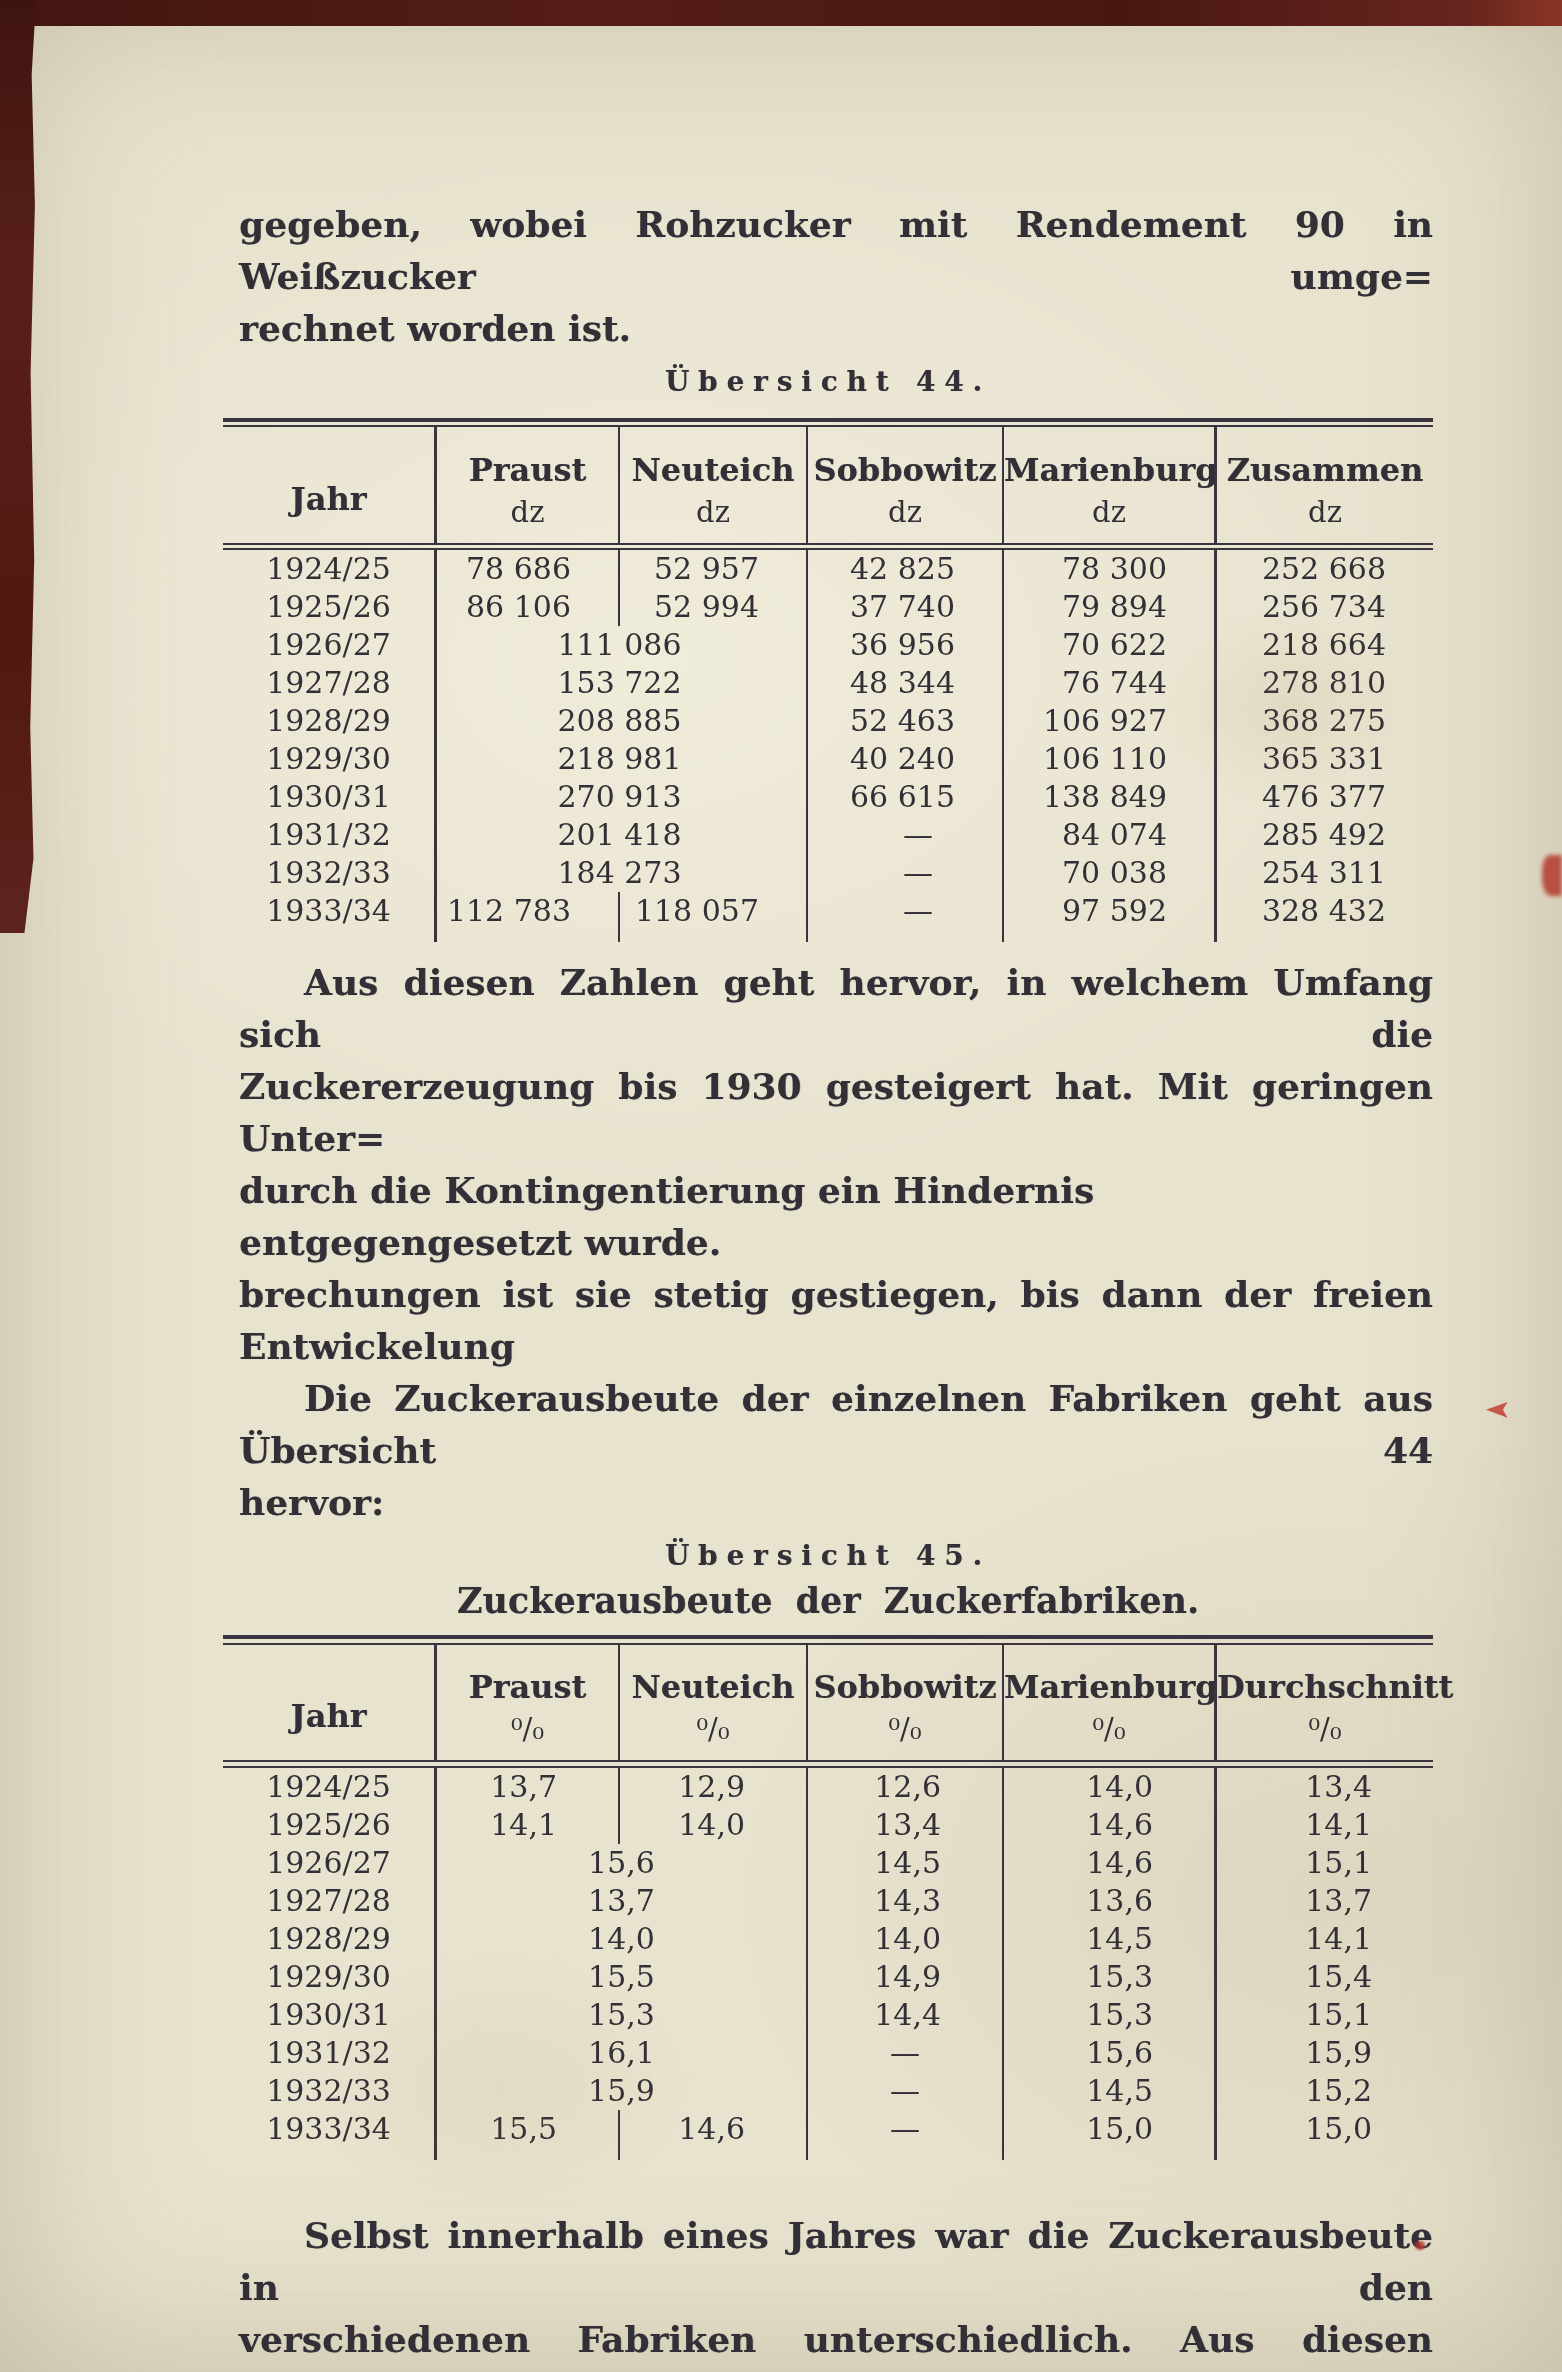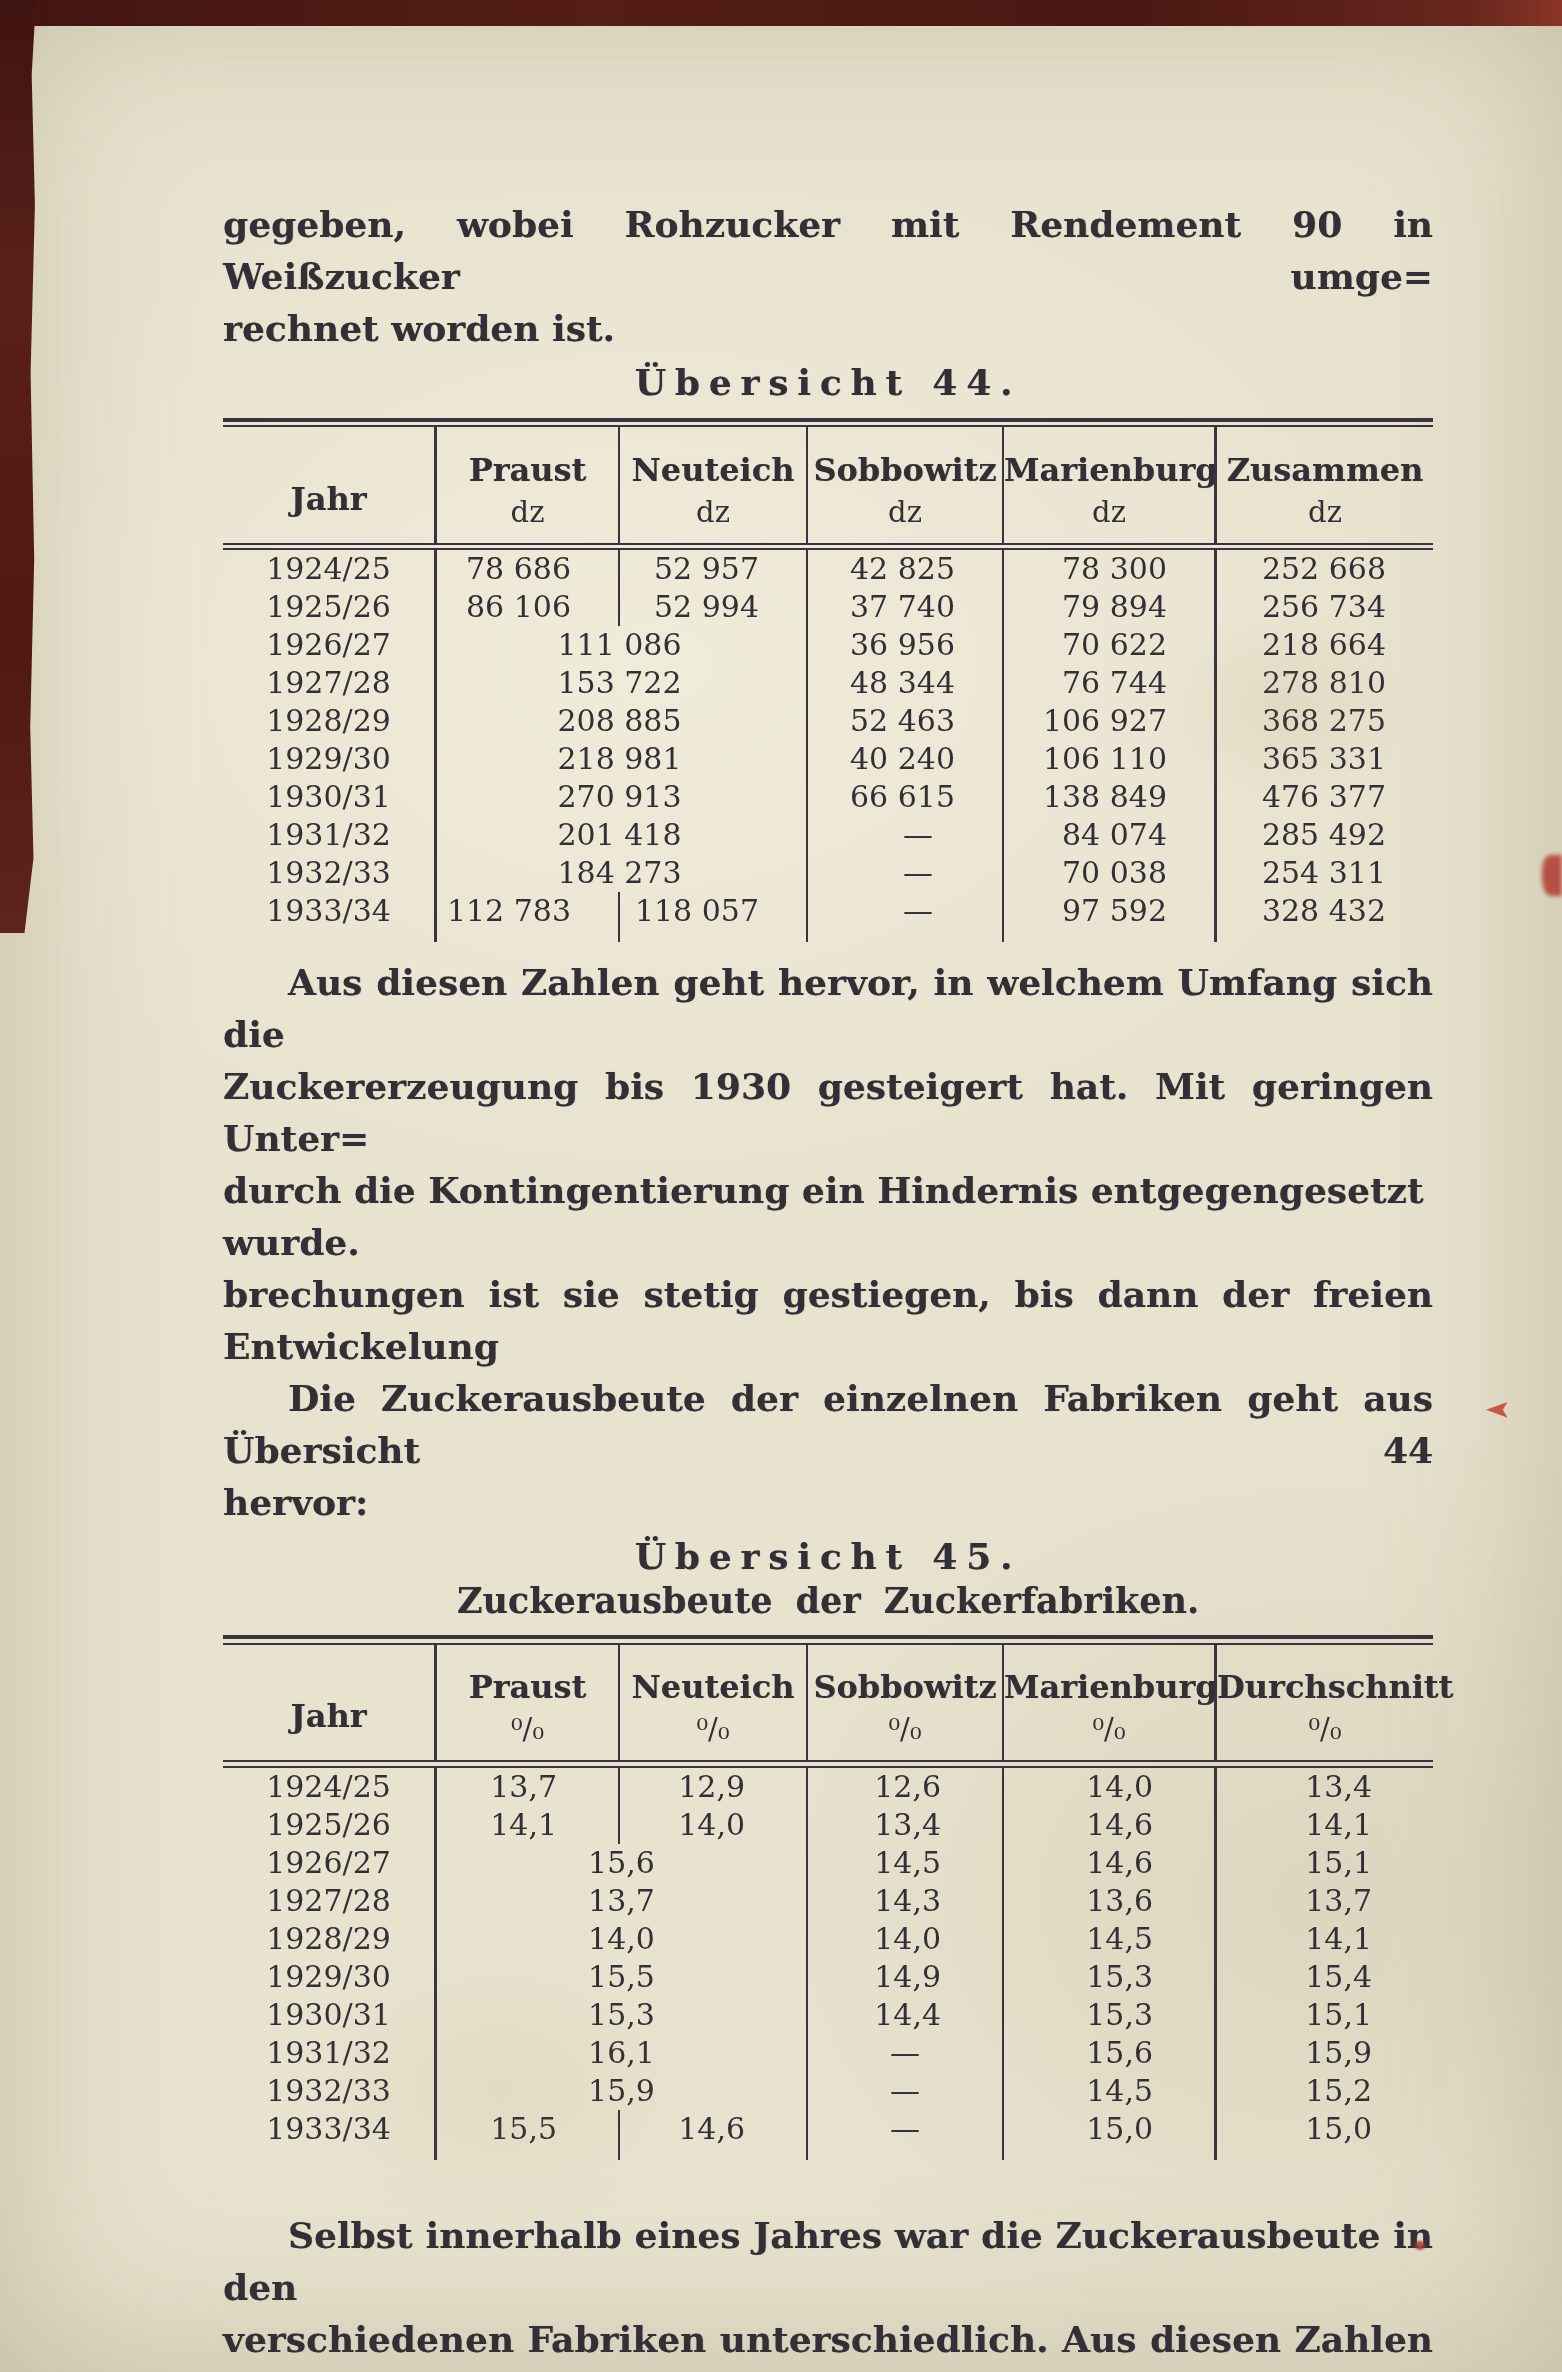--- a/index.html
+++ b/index.html
@@ -37,26 +37,26 @@
     clip-path:polygon(0 50%,100% 0,78% 50%,100% 100%);filter:blur(0.6px);opacity:.9;}
   .mark-dot{left:1415px;top:2241px;width:9.8px;height:8.8px;background:#b0342c;
     border-radius:50%;filter:blur(1px);opacity:.85;}
   .stain1{position:absolute;left:1157px;top:608px;width:255px;height:196px;
     background:radial-gradient(closest-side,rgba(150,125,70,.10),rgba(0,0,0,0));}
   .stain2{position:absolute;left:294px;top:1941px;width:412px;height:294px;
     background:radial-gradient(closest-side,rgba(150,125,70,.08),rgba(0,0,0,0));}
 
   
   .ftext{font-weight:700;font-size:36px;line-height:52px;
-    text-shadow:0.3px 0.3px 0.7px rgba(52,48,58,.45);}
+    text-shadow:0.3px 0.3px 0.7px rgba(52,48,58,.45);margin-left:16px;}
   .pline{white-space:normal;}
   .jl{text-align:justify;text-align-last:justify;}
   .ll{text-align:left;text-align-last:left;}
   .ind{text-indent:65px;}
-  .heading{font-weight:700;font-size:36px;line-height:44px;text-align:center;
+  .heading{font-weight:700;font-size:28px;line-height:44px;text-align:center;
     letter-spacing:8.8px;margin-top:5.9px;text-shadow:0.3px 0.3px 0.7px rgba(52,48,58,.45);}
   .subheading{font-weight:700;font-size:35px;line-height:41px;text-align:center;
     word-spacing:10.8px;margin-top:2px;text-shadow:0.3px 0.3px 0.7px rgba(52,48,58,.45);}
 
   
   .tbl{margin-top:13.7px;}
   .rule-a{height:3.9px;border-top:4.9px solid var(--rule);border-bottom:2px solid var(--rule);}
   .rule-b{height:3.9px;border-top:2px solid var(--rule);border-bottom:2px solid var(--rule);}
   .thead,.trow{display:grid;grid-template-columns:211px 184px 188px 196px 212px 219px;}
   .hcell{box-sizing:border-box;text-align:center;padding:23.5px 0 13.7px;}

